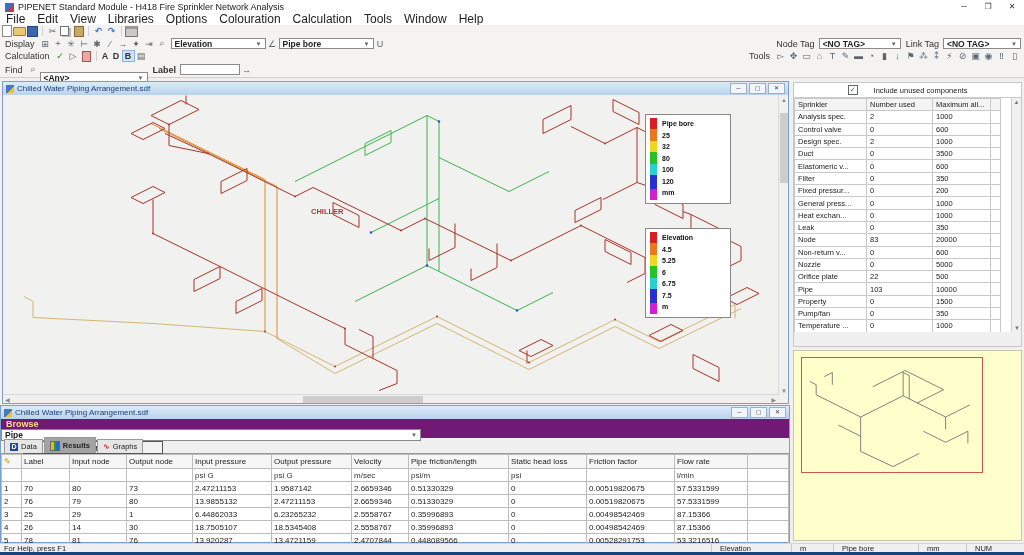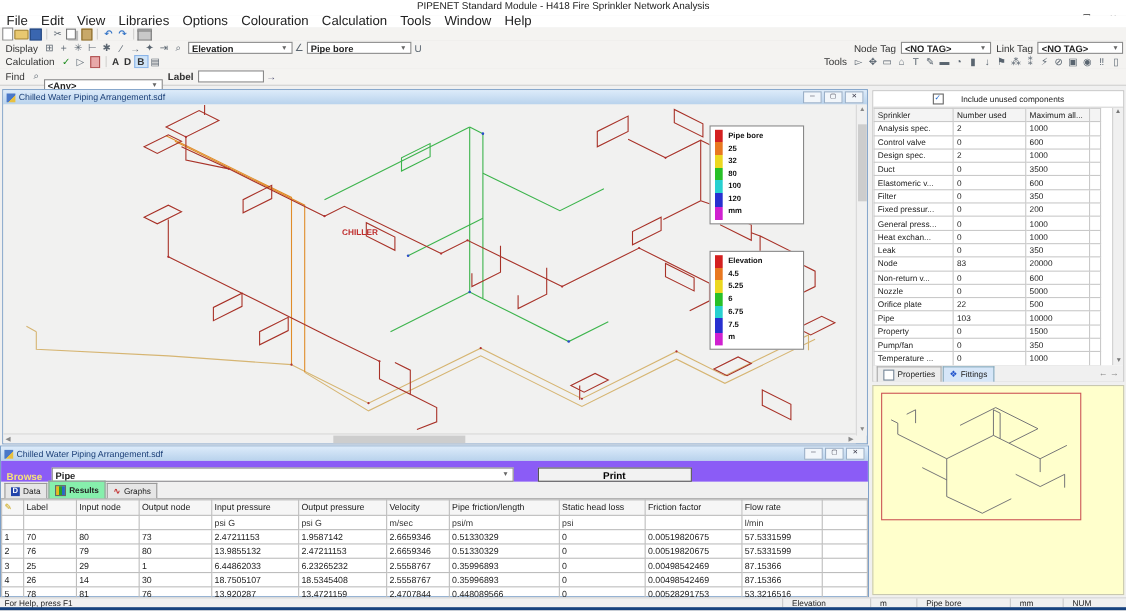--- a/index.html
+++ b/index.html
@@ -1,19 +1,19 @@
 <!DOCTYPE html>
 <html><head>
 <meta charset="utf-8">
 <style>
   html,body{margin:0;padding:0;background:#d8d8d8;}
   #app{position:relative;width:1024px;height:555px;background:#f0f0f0;overflow:hidden;
        font-family:"Liberation Sans","DejaVu Sans",sans-serif;color:#222;-webkit-font-smoothing:antialiased;}
   
-  .titlebar{position:absolute;top:0;left:0;width:1024px;height:14px;background:#fff;display:flex;align-items:center;font-size:9px;flex-direction:column;}
+  .titlebar{position:absolute;top:0;left:0;width:1024px;height:14px;background:#fff;display:flex;align-items:center;font-size:9px;}
   .appicon{width:9px;height:9px;margin:0 4px 0 5px;background:linear-gradient(135deg,#3a6ec8 50%,#c83a3a 50%);}
   .win-ctrls{margin-left:auto;display:flex;height:14px;}
   .win-ctrls span{width:24px;text-align:center;font-size:8px;line-height:14px;color:#333;}
   
   .menubar{position:absolute;top:14px;left:0;width:1024px;height:11px;background:#fff;display:flex;font-size:12px;line-height:11px;border-bottom:1px solid #eee;}
   .menu-item{padding:0 6px;}
   
   .tb{position:absolute;left:0;width:1024px;background:#f4f3f1;display:flex;align-items:center;font-size:9px;border-bottom:1px solid #e2e1df;}
   .tb1{top:25px;height:12px;}
   .tb2{top:37px;height:13px;}
@@ -66,27 +66,27 @@
   .rtab{display:flex;align-items:center;gap:3px;border:1px solid #aaa;border-bottom:none;background:#ececec;padding:1px 5px;height:11px;}
   .rtab.sel{background:#d6e6f8;border-color:#8ab;}
   .rtabs .tarrows{margin-left:auto;margin-right:4px;color:#888;font-size:8px;align-self:center;}
   .ic-grid{width:8px;height:8px;background:linear-gradient(#fff 48%,#9ab 48% 52%,#fff 52%),linear-gradient(90deg,#fff 48%,#9ab 48% 52%,#fff 52%);border:1px solid #789;}
   .ic-gem{color:#2255cc;font-size:8px;}
   
   .overview{position:absolute;top:350px;left:793px;width:229px;height:191px;background:#ffffcc;border:1px solid #c8c8b0;box-sizing:border-box;}
   .viewport{position:absolute;top:6px;left:7px;width:180px;height:114px;border:1px solid #cc5555;}
   
   .botwin{position:absolute;top:405px;left:0;width:790px;height:138px;border:1px solid #7da0c8;background:#fff;box-sizing:border-box;}
-  .browsebar{height:19px;background:#8b5cf6;display:flex;align-items:flex-end;}
+  .browsebar{height:19px;background:#701a75;display:flex;align-items:flex-start;flex-direction:column;}
   .browse-label{color:#f5e27a;font-weight:bold;font-size:9px;padding:0 8px 0 5px;}
   .bcombo{width:420px;height:13px;}
   .printbtn{margin-left:22px;width:140px;height:13px;background:#f2f2f2;border:1px solid #555;font-weight:bold;font-size:9px;font-family:inherit;line-height:11px;}
   .btabs{height:15px;background:#f0f0f0;display:flex;align-items:flex-end;gap:1px;padding-left:3px;font-size:7.5px;border-bottom:1px solid #999;}
   .btab{display:flex;align-items:center;gap:3px;border:1px solid #999;border-bottom:none;background:#e6e6e6;padding:1px 5px;height:11px;}
-  .btab.sel{background:#86efac;height:13px;font-weight:bold;}
+  .btab.sel{background:#a3a3a3;height:13px;font-weight:bold;}
   .ic-D{width:8px;height:8px;background:#2244aa;color:#fff;font-size:7px;line-height:8px;text-align:center;font-weight:bold;}
   .ic-bars{width:8px;height:8px;background:linear-gradient(90deg,#e8b820 33%,#28a028 33% 66%,#2868c8 66%);border:1px solid #666;}
   .ic-wave{color:#c02020;font-weight:bold;font-size:8px;}
   .rgrid{width:788px;font-size:8px;table-layout:fixed;}
   .rgrid td,.rgrid th{border:1px solid #bdbdbd;padding:0 2px;height:12px;text-align:left;font-weight:normal;overflow:hidden;white-space:nowrap;}
   .rgrid thead th{background:#f6f6f6;height:13px;}
   .units td{color:#333;}
   .pencil{color:#c8a000;font-size:8px;}
   
   .statusbar{position:absolute;top:543px;left:0;width:1024px;height:9px;background:#f0f0f0;border-top:1px solid #d5d5d5;display:flex;font-size:7.5px;line-height:9px;color:#222;box-sizing:border-box;}
@@ -562,31 +562,20 @@
               <td>1000</td>
               <td></td>
           </tr>
 
       </tbody>
         </table>
       <div class="rscroll">
         <div style="margin-top:1px;">▲</div>
         <div style="position:absolute;bottom:1px;left:2px;">▼</div>
       </div>
-    </div>
-    <div class="rtabs">
-      <span class="rtab">
-        <span class="ic-grid"></span>
-        <span>Properties</span>
-      </span>
-      <span class="rtab sel">
-        <span class="ic-gem">❖</span>
-        <span>Fittings</span>
-      </span>
-      <span class="tarrows">← →</span>
     </div>
   </div>
 
   <div class="overview">
     <div class="viewport">
       <svg width="178" height="112" viewBox="0 0 176 110">
         <g stroke="#5a5a66" fill="none" stroke-width="0.75">
           <path d="M14,26 l-6,-3 M14,26 L14,36 L58,58 L100,37 L142,58 L166,46"></path>
           <path d="M22,18 l8,-4 L30,26"></path>
           <path d="M58,58 L58,92 L90,107 L116,94"></path>

